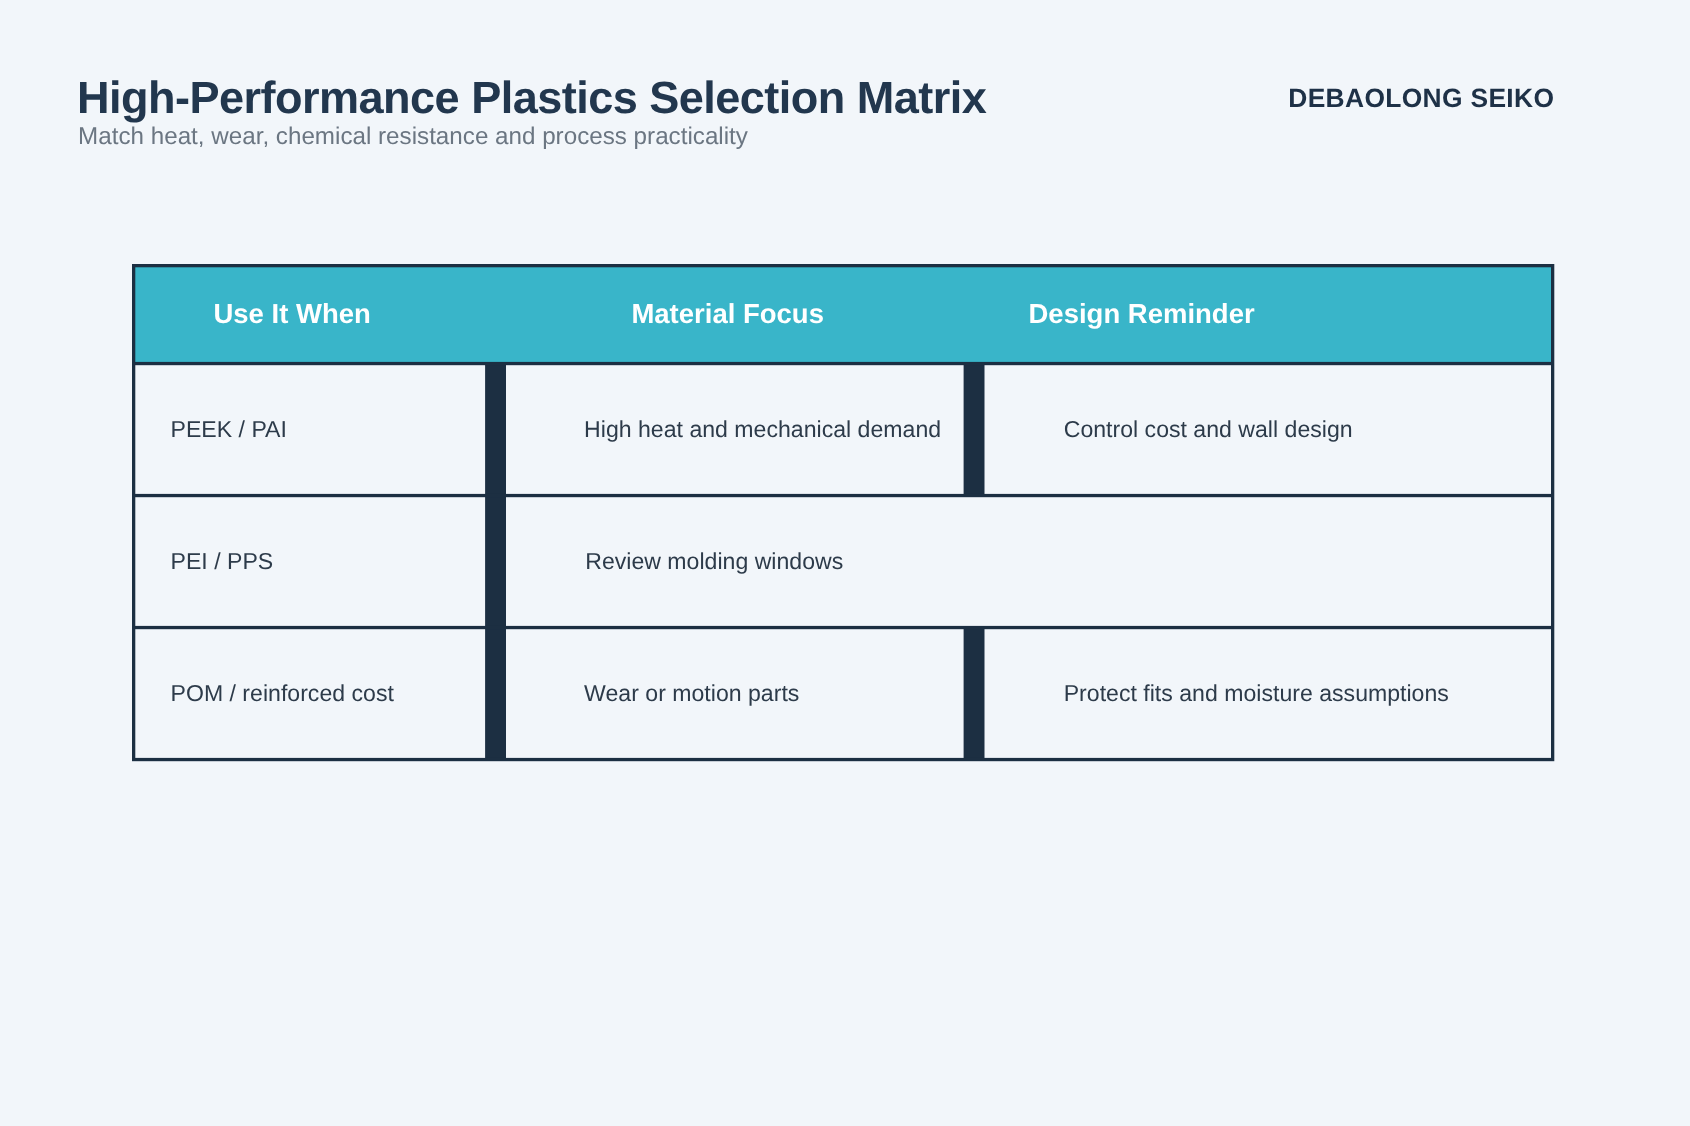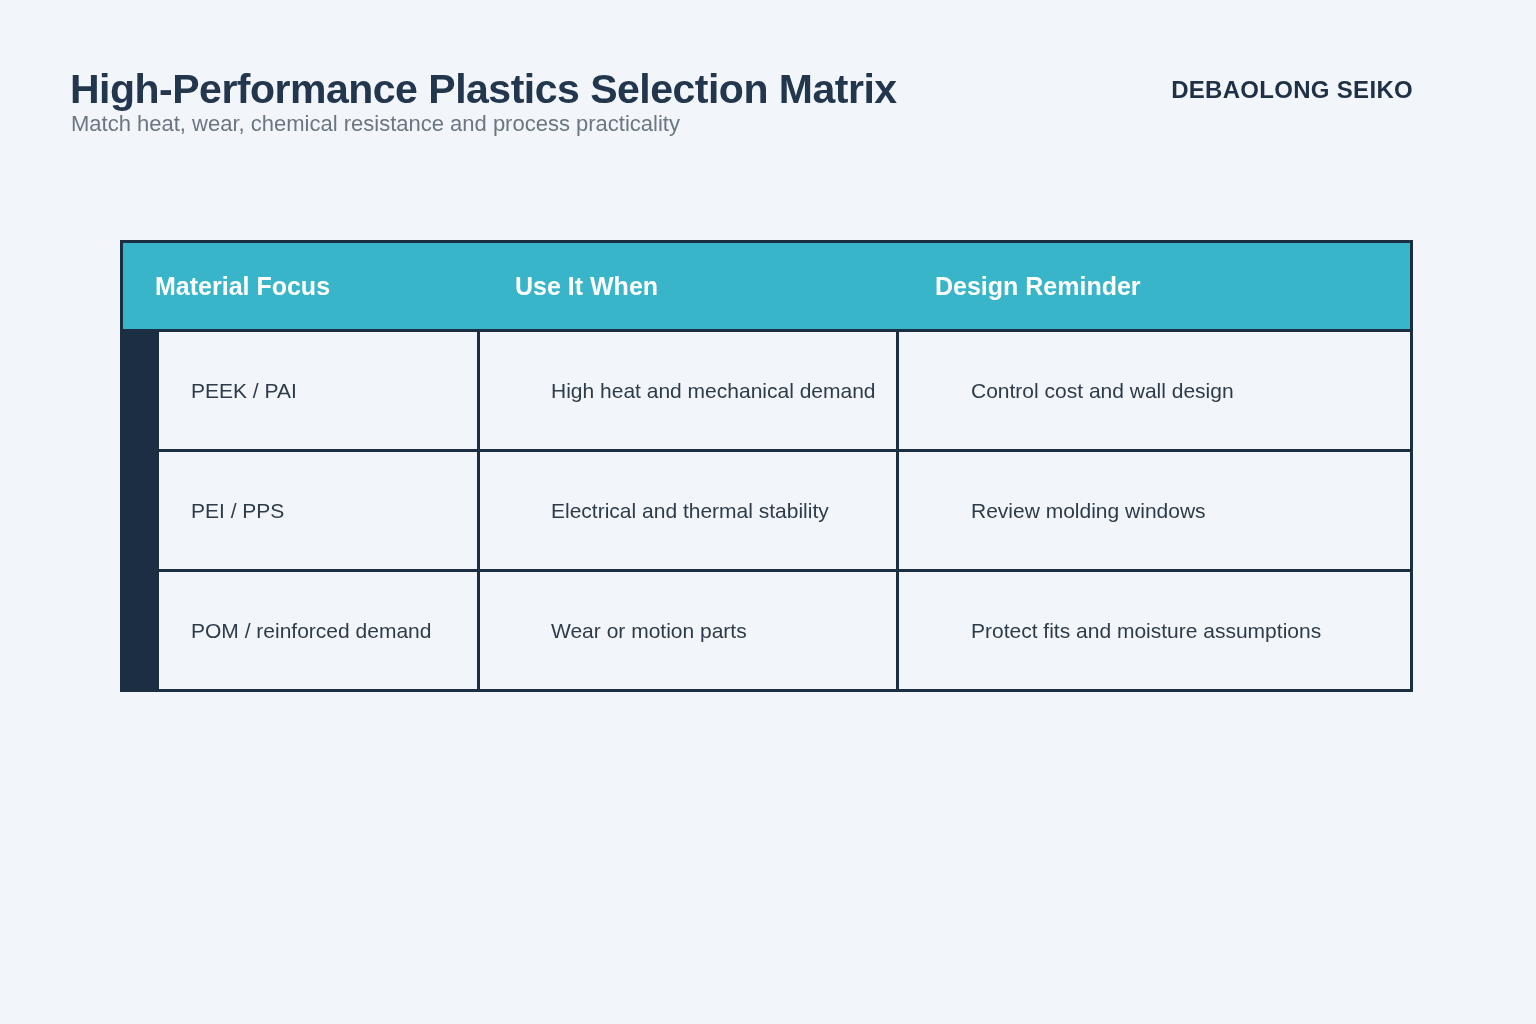--- a/index.html
+++ b/index.html
@@ -64,23 +64,22 @@
     font-size: 25px;
     font-weight: 700;
     white-space: nowrap;
   }
   .th.c1 { width: 321px; padding-left: 32px; }
   .th.c2 { width: 419px; padding-left: 71px; }
   .th.c3 { flex: 1; padding-left: 72px; }
   .trow {
     height: 117px;
     display: flex;
-    gap: 3px;
+    gap: 19px;
     background: #1c2f42;
-    margin-left: 36px;
   }
   .td {
     background: #f2f6fa;
     display: flex;
     align-items: center;
     color: #2d3b4a;
     font-size: 21px;
     font-weight: 400;
     white-space: nowrap;
     overflow: visible;
@@ -93,35 +92,34 @@
 <body>
 
 <div class="page-header">
   <h1 class="page-title">High-Performance Plastics Selection Matrix</h1>
   <p class="page-subtitle">Match heat, wear, chemical resistance and process practicality</p>
   <div class="brand">DEBAOLONG SEIKO</div>
 </div>
 
 <div class="matrix-table">
   <div class="thead">
+    <div class="th c2">Use It When</div>
     <div class="th c1">Material Focus</div>
-    <div class="th c2">Use It When</div>
     <div class="th c3">Design Reminder</div>
   </div>
 
   <div class="trow">
     <div class="td c1">PEEK / PAI</div>
     <div class="td c2">High heat and mechanical demand</div>
     <div class="td c3">Control cost and wall design</div>
   </div>
 
   <div class="trow">
     <div class="td c1">PEI / PPS</div>
-    <div class="td c2">Electrical and thermal stability</div>
     <div class="td c3">Review molding windows</div>
   </div>
 
   <div class="trow">
-    <div class="td c1">POM / reinforced demand</div>
+    <div class="td c1">POM / reinforced cost</div>
     <div class="td c2">Wear or motion parts</div>
     <div class="td c3">Protect fits and moisture assumptions</div>
   </div>
 </div>
 
 </body></html>

